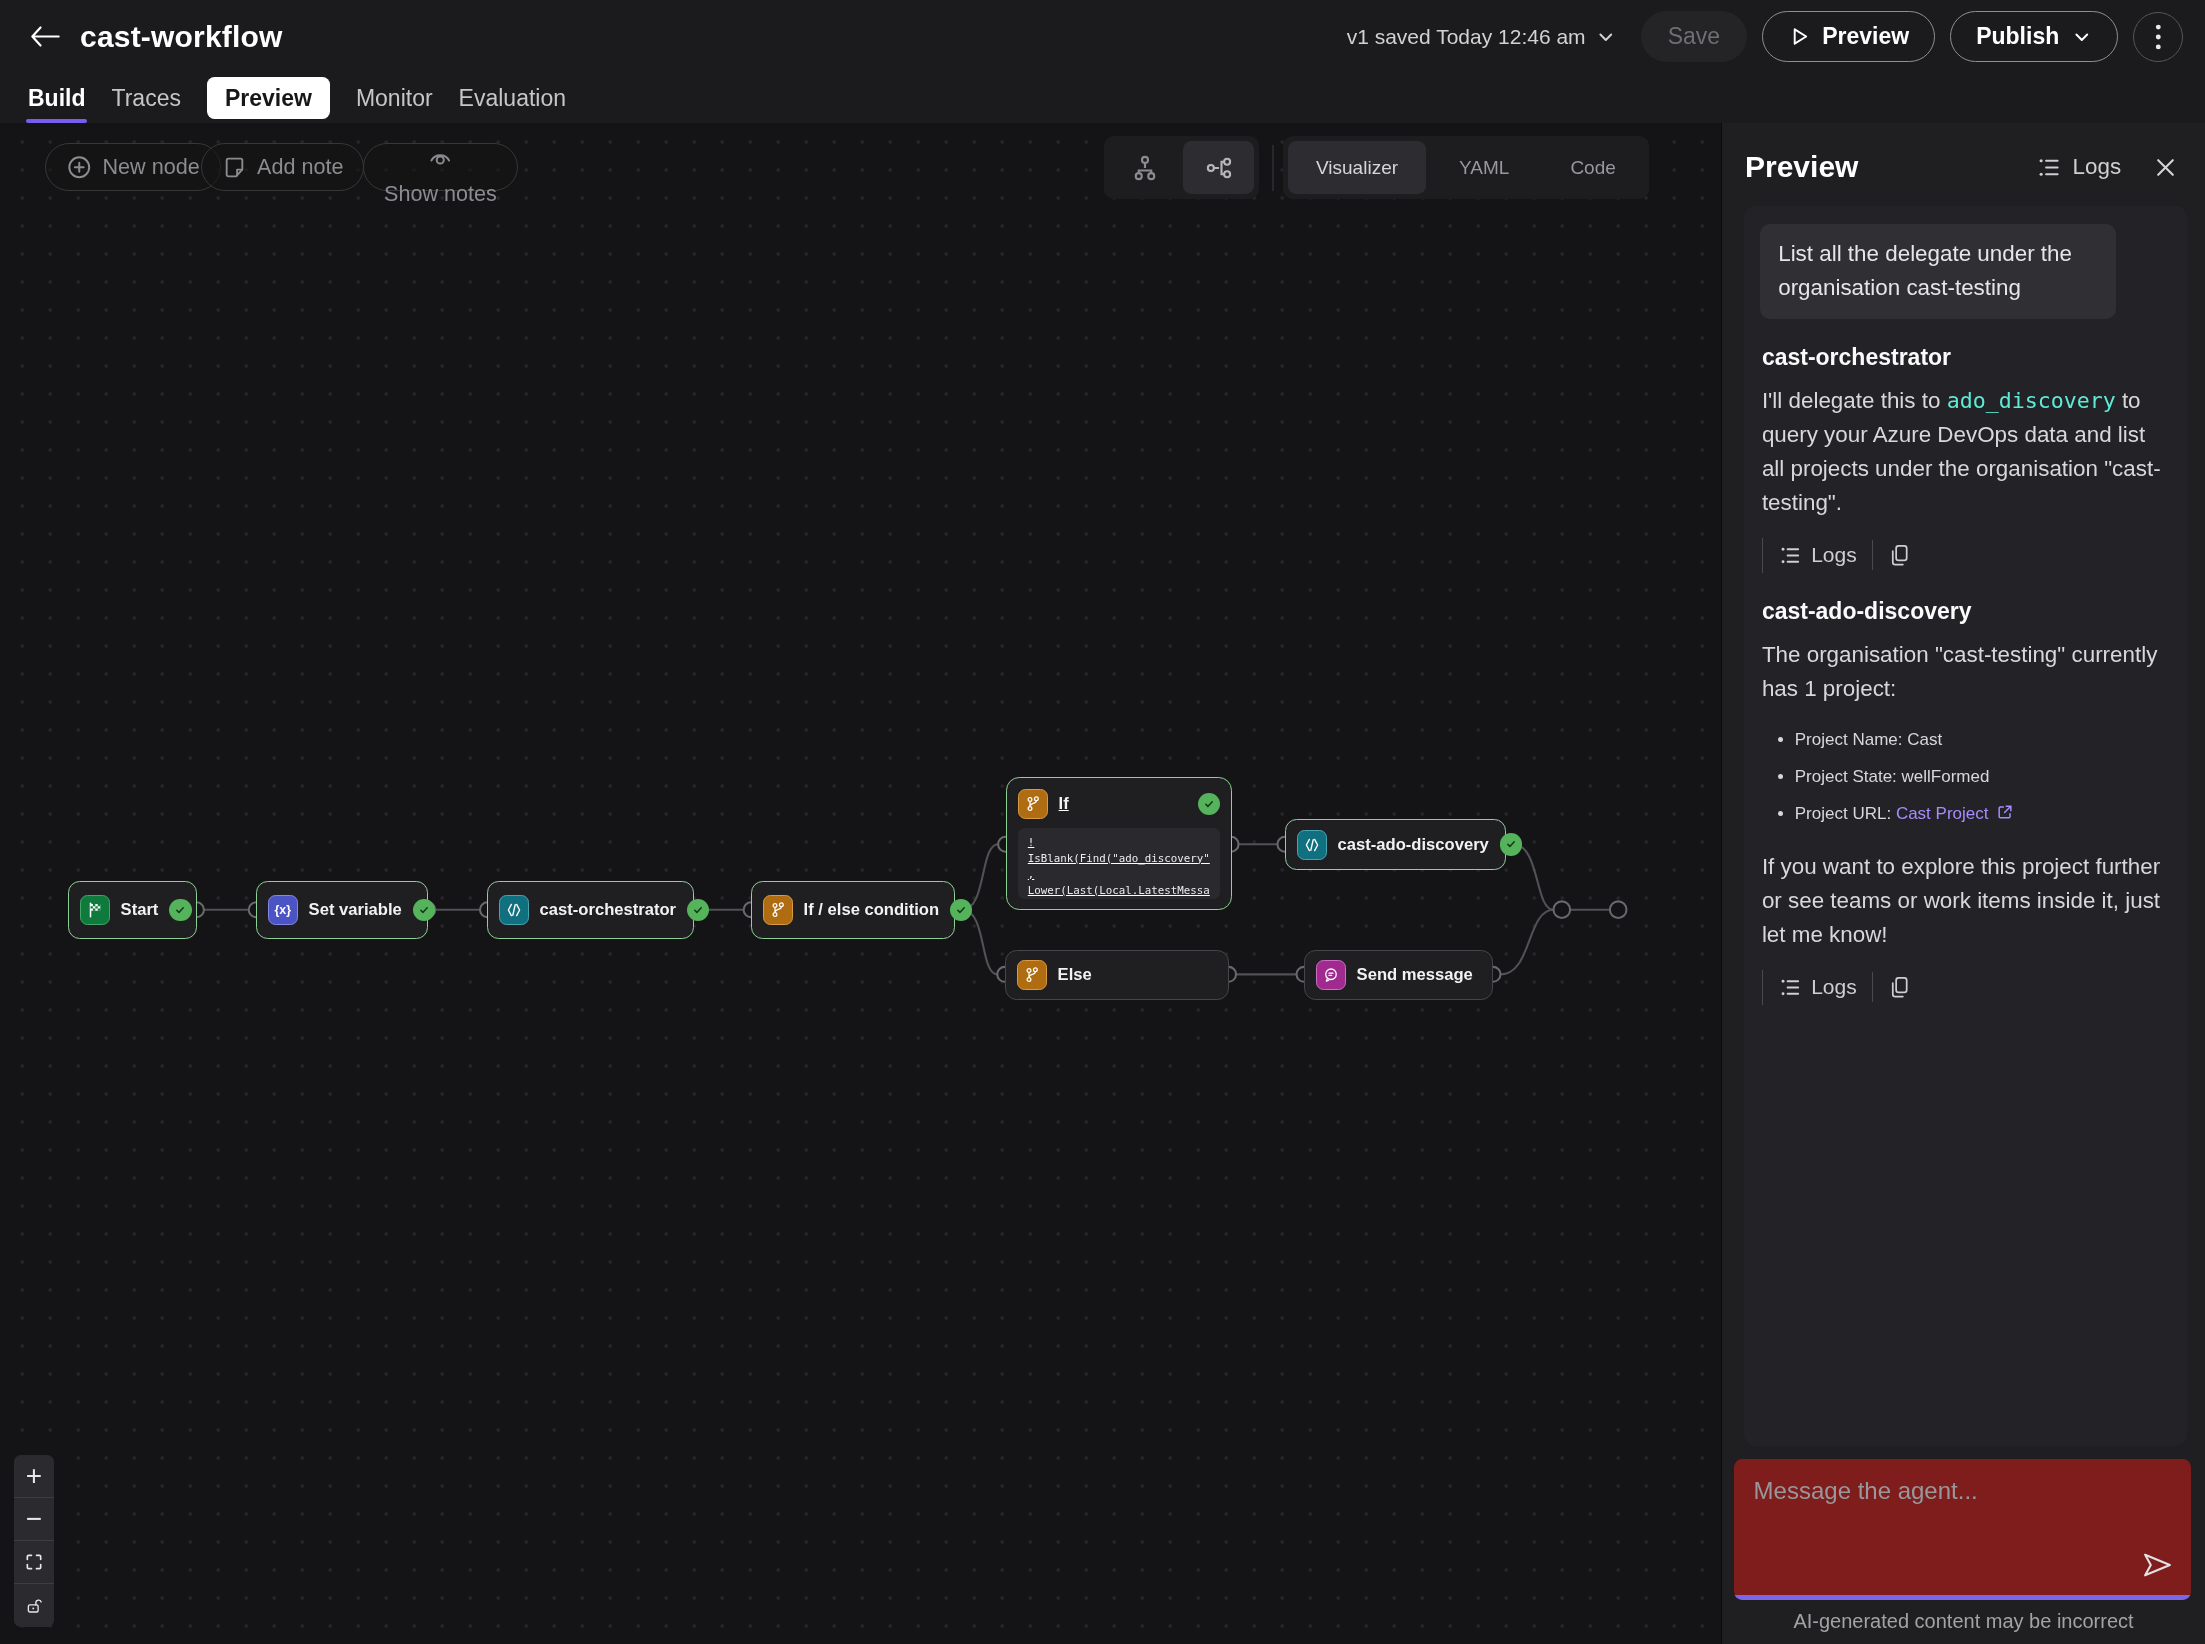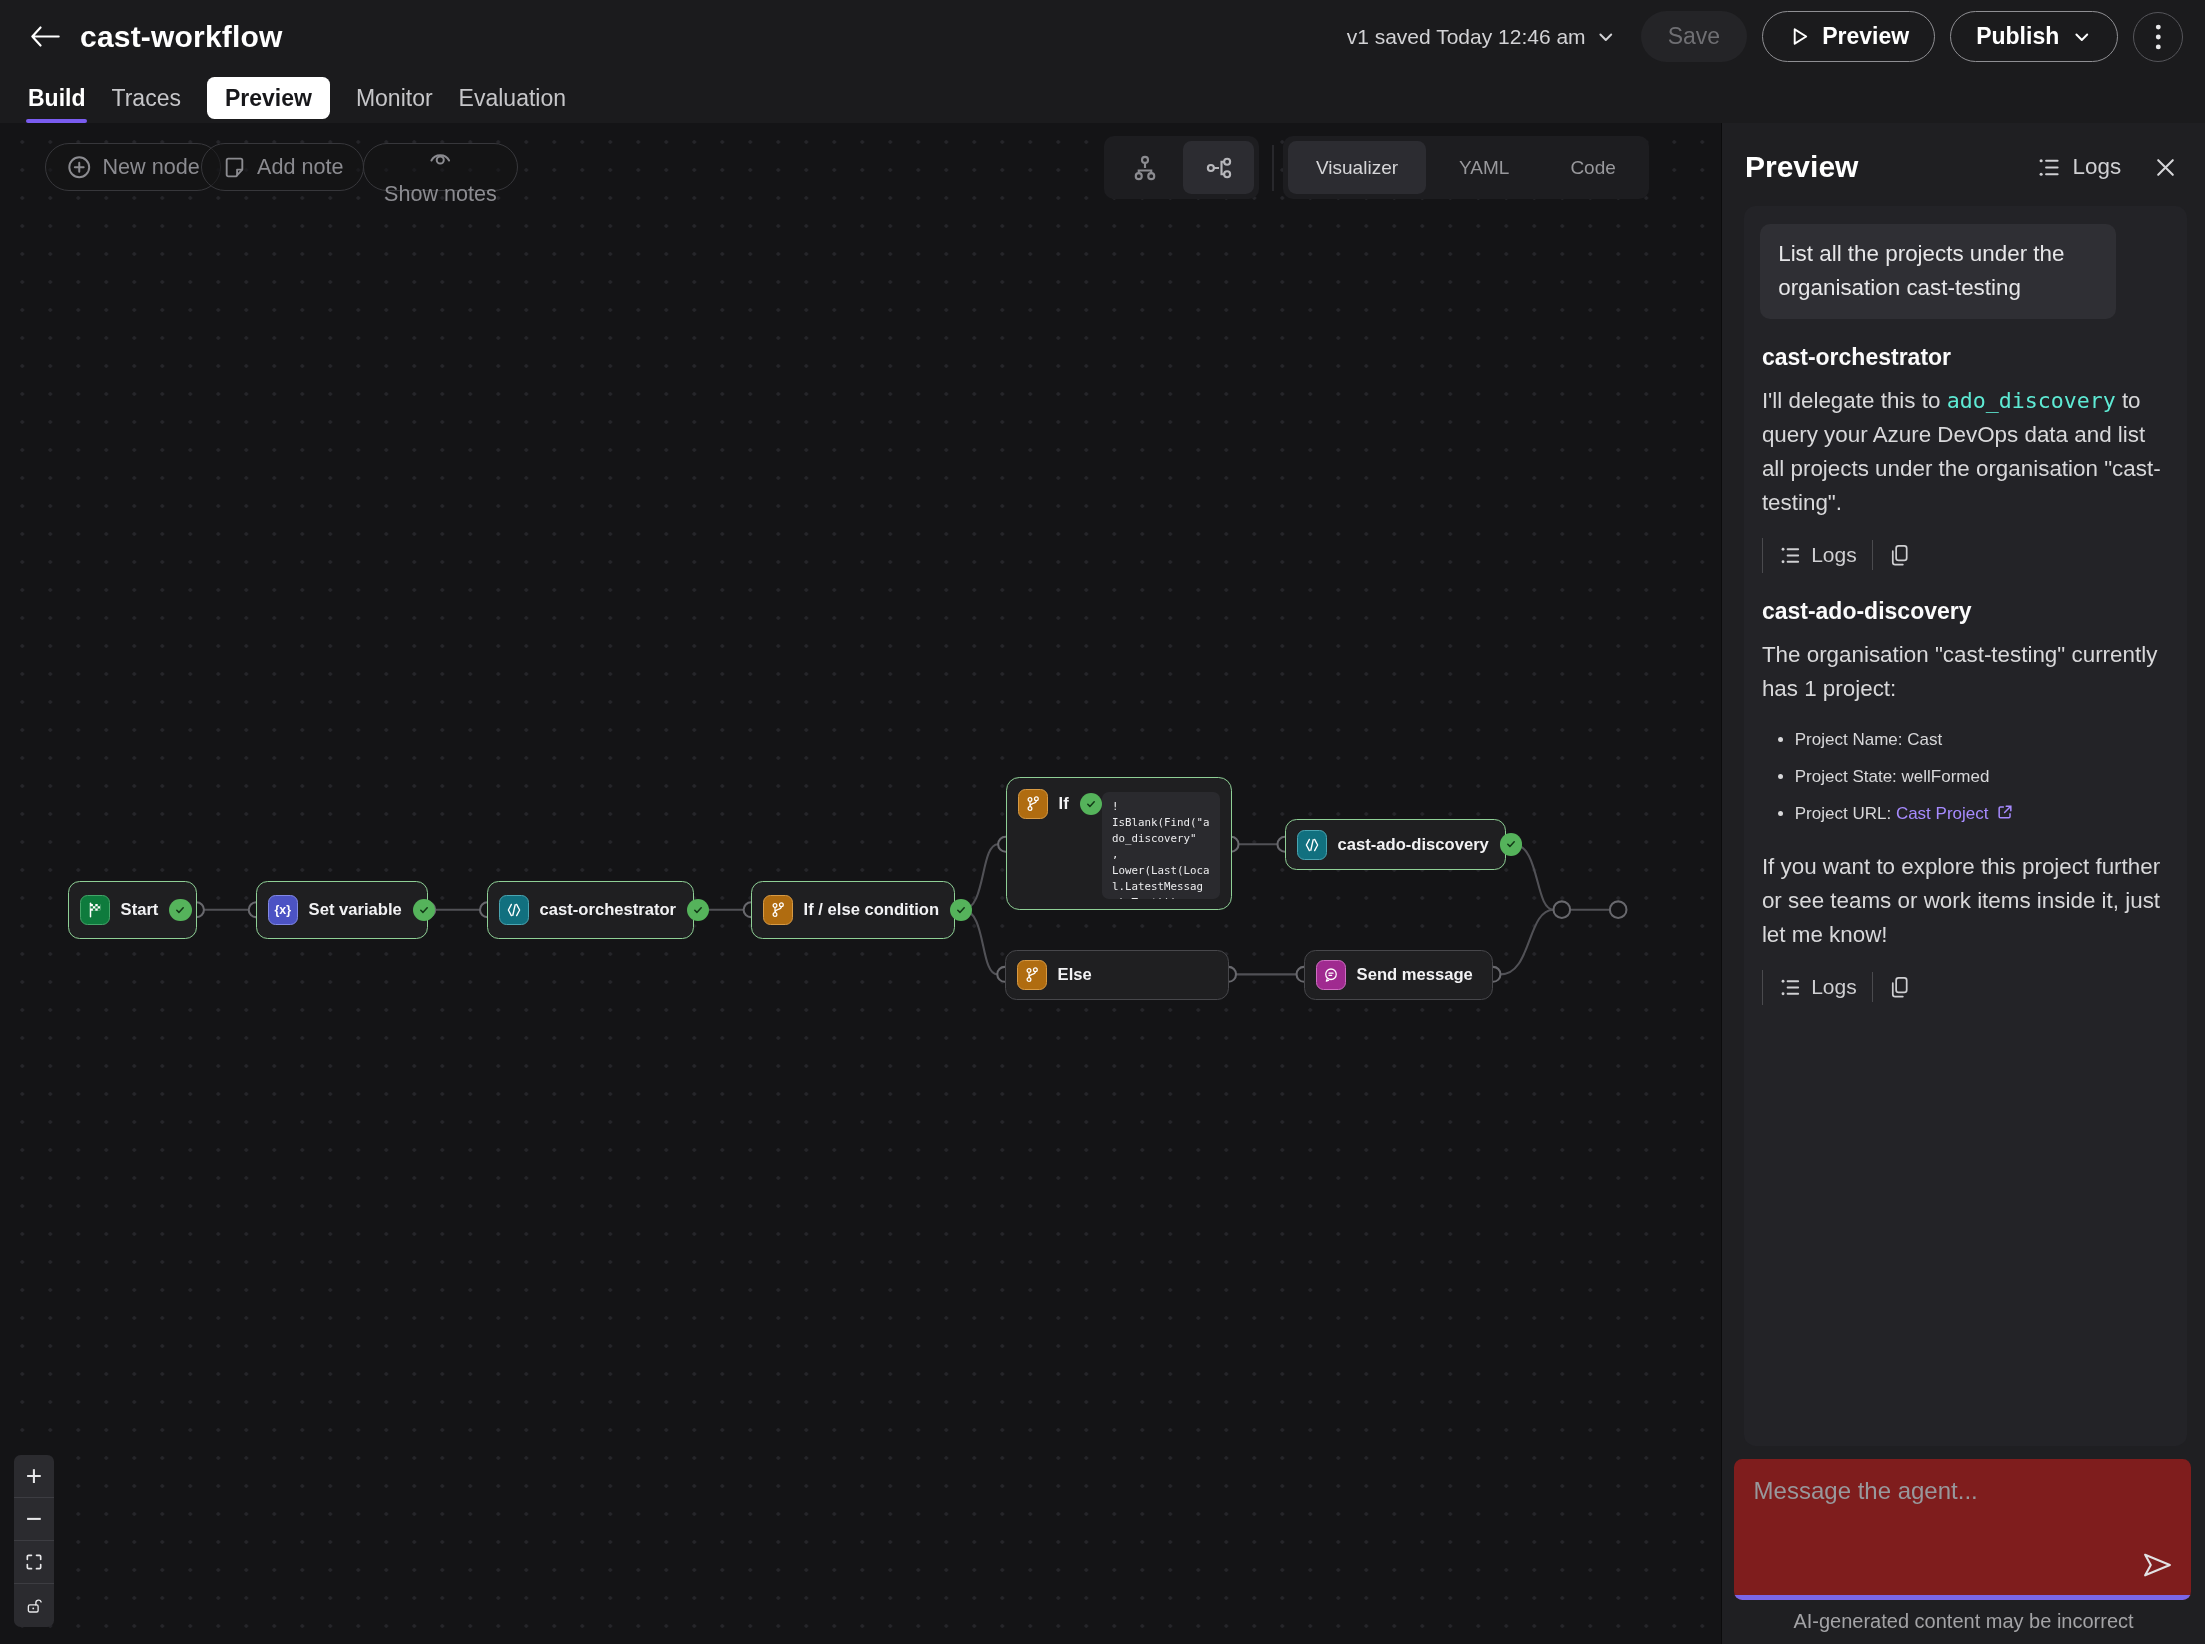--- a/index.html
+++ b/index.html
@@ -44,21 +44,21 @@
   .node.ok { border-color:#8fd096; }
   .nlabel { font-size:16.6px; font-weight:700; color:#f2f2f4; white-space:nowrap; }
   .badge { width:22.4px; height:22.4px; border-radius:50%; background:#55b35b; display:flex; align-items:center; justify-content:center; flex:none; margin-left:auto; }
   .nicon { width:30px; height:30px; border-radius:7.5px; display:flex; align-items:center; justify-content:center; flex:none; }
   .nicon.green   { background:#0e7b3d; border:1.7px solid #44a569; }
   .nicon.indigo  { background:#4c53c4; border:1.7px solid #8289e6; font-size:12.4px; font-weight:700; color:#fff; }
   .nicon.teal    { background:#11707f; border:1.7px solid #4aa5b2; }
   .nicon.amber   { background:#b06c10; border:1.7px solid #d89a43; }
   .nicon.magenta { background:#a02a90; border:1.7px solid #cf6ec2; }
 
-  .ifnode { position:absolute; left:1006px; top:654px; width:226px; height:133px; background:#1f1f21; border:1.7px solid #8fd096; border-radius:13.3px; padding:8.3px 10.8px 10px; display:flex; flex-direction:row; }
+  .ifnode { position:absolute; left:1006px; top:654px; width:226px; height:133px; background:#1f1f21; border:1.7px solid #8fd096; border-radius:13.3px; padding:8.3px 10.8px 10px; display:flex; flex-direction:column;text-decoration:underline; }
   .ifhead { display:flex; align-items:center; gap:10.8px; height:36px; flex:none; }
   .ifcode { background:#2a2a2e; border-radius:6.6px; margin-top:5.8px; padding:6.6px 10px; font-family:"DejaVu Sans Mono",monospace; font-size:10.8px; line-height:16px; color:#ececee; white-space:pre-wrap; word-break:break-all; flex:1; overflow:hidden; }
 
   .zoomctl { position:absolute; left:14px; top:1332px; width:40px; background:#2b2b2f; border-radius:6.6px; overflow:hidden; }
   .zbtn { height:43px; display:flex; align-items:center; justify-content:center; border-bottom:0.8px solid #3d3d42; color:#e8e8ea; font-size:28px; font-weight:300; }
   .zbtn:last-child { border-bottom:none; }
 
   
   .panel { position:absolute; left:1721px; top:123px; width:484px; height:1522px; background:#1f1f22; border-left:0.8px solid #0b0b0c; }
   .panel-head { position:absolute; left:23px; right:21.6px; top:20px; height:48px; display:flex; align-items:center; }
@@ -375,21 +375,21 @@
         <span>Logs</span>
       </span>
       <span class="close-btn">
         <svg width="25" height="25" viewBox="0 0 24 24">
             <path d="M5 5l14 14M19 5L5 19" stroke="#d5d5d8" stroke-width="2" stroke-linecap="round"></path>
           </svg>
       </span>
     </div>
 
     <div class="chat">
-      <div class="bubble-user">List all the projects under the organisation cast-testing</div>
+      <div class="bubble-user">List all the delegate under the organisation cast-testing</div>
 
       <div class="agent-name">cast-orchestrator</div>
       <div class="msg"><span>I'll delegate this to </span><span class="icode">ado_discovery</span><span> to query your Azure DevOps data and list all projects under the organisation "cast-testing".</span></div>
       <div class="actions">
         <span class="grp">
           <svg width="25" height="23" viewBox="0 0 24 24">
               <path d="M9 5.5h11M9 12h11M9 18.5h11" stroke="#cfcfd2" stroke-width="2" stroke-linecap="round"></path>
               <circle cx="4.2" cy="5.5" r="1.5" fill="#cfcfd2"></circle>
               <circle cx="4.2" cy="18.5" r="1.5" fill="#cfcfd2"></circle>
             </svg>

